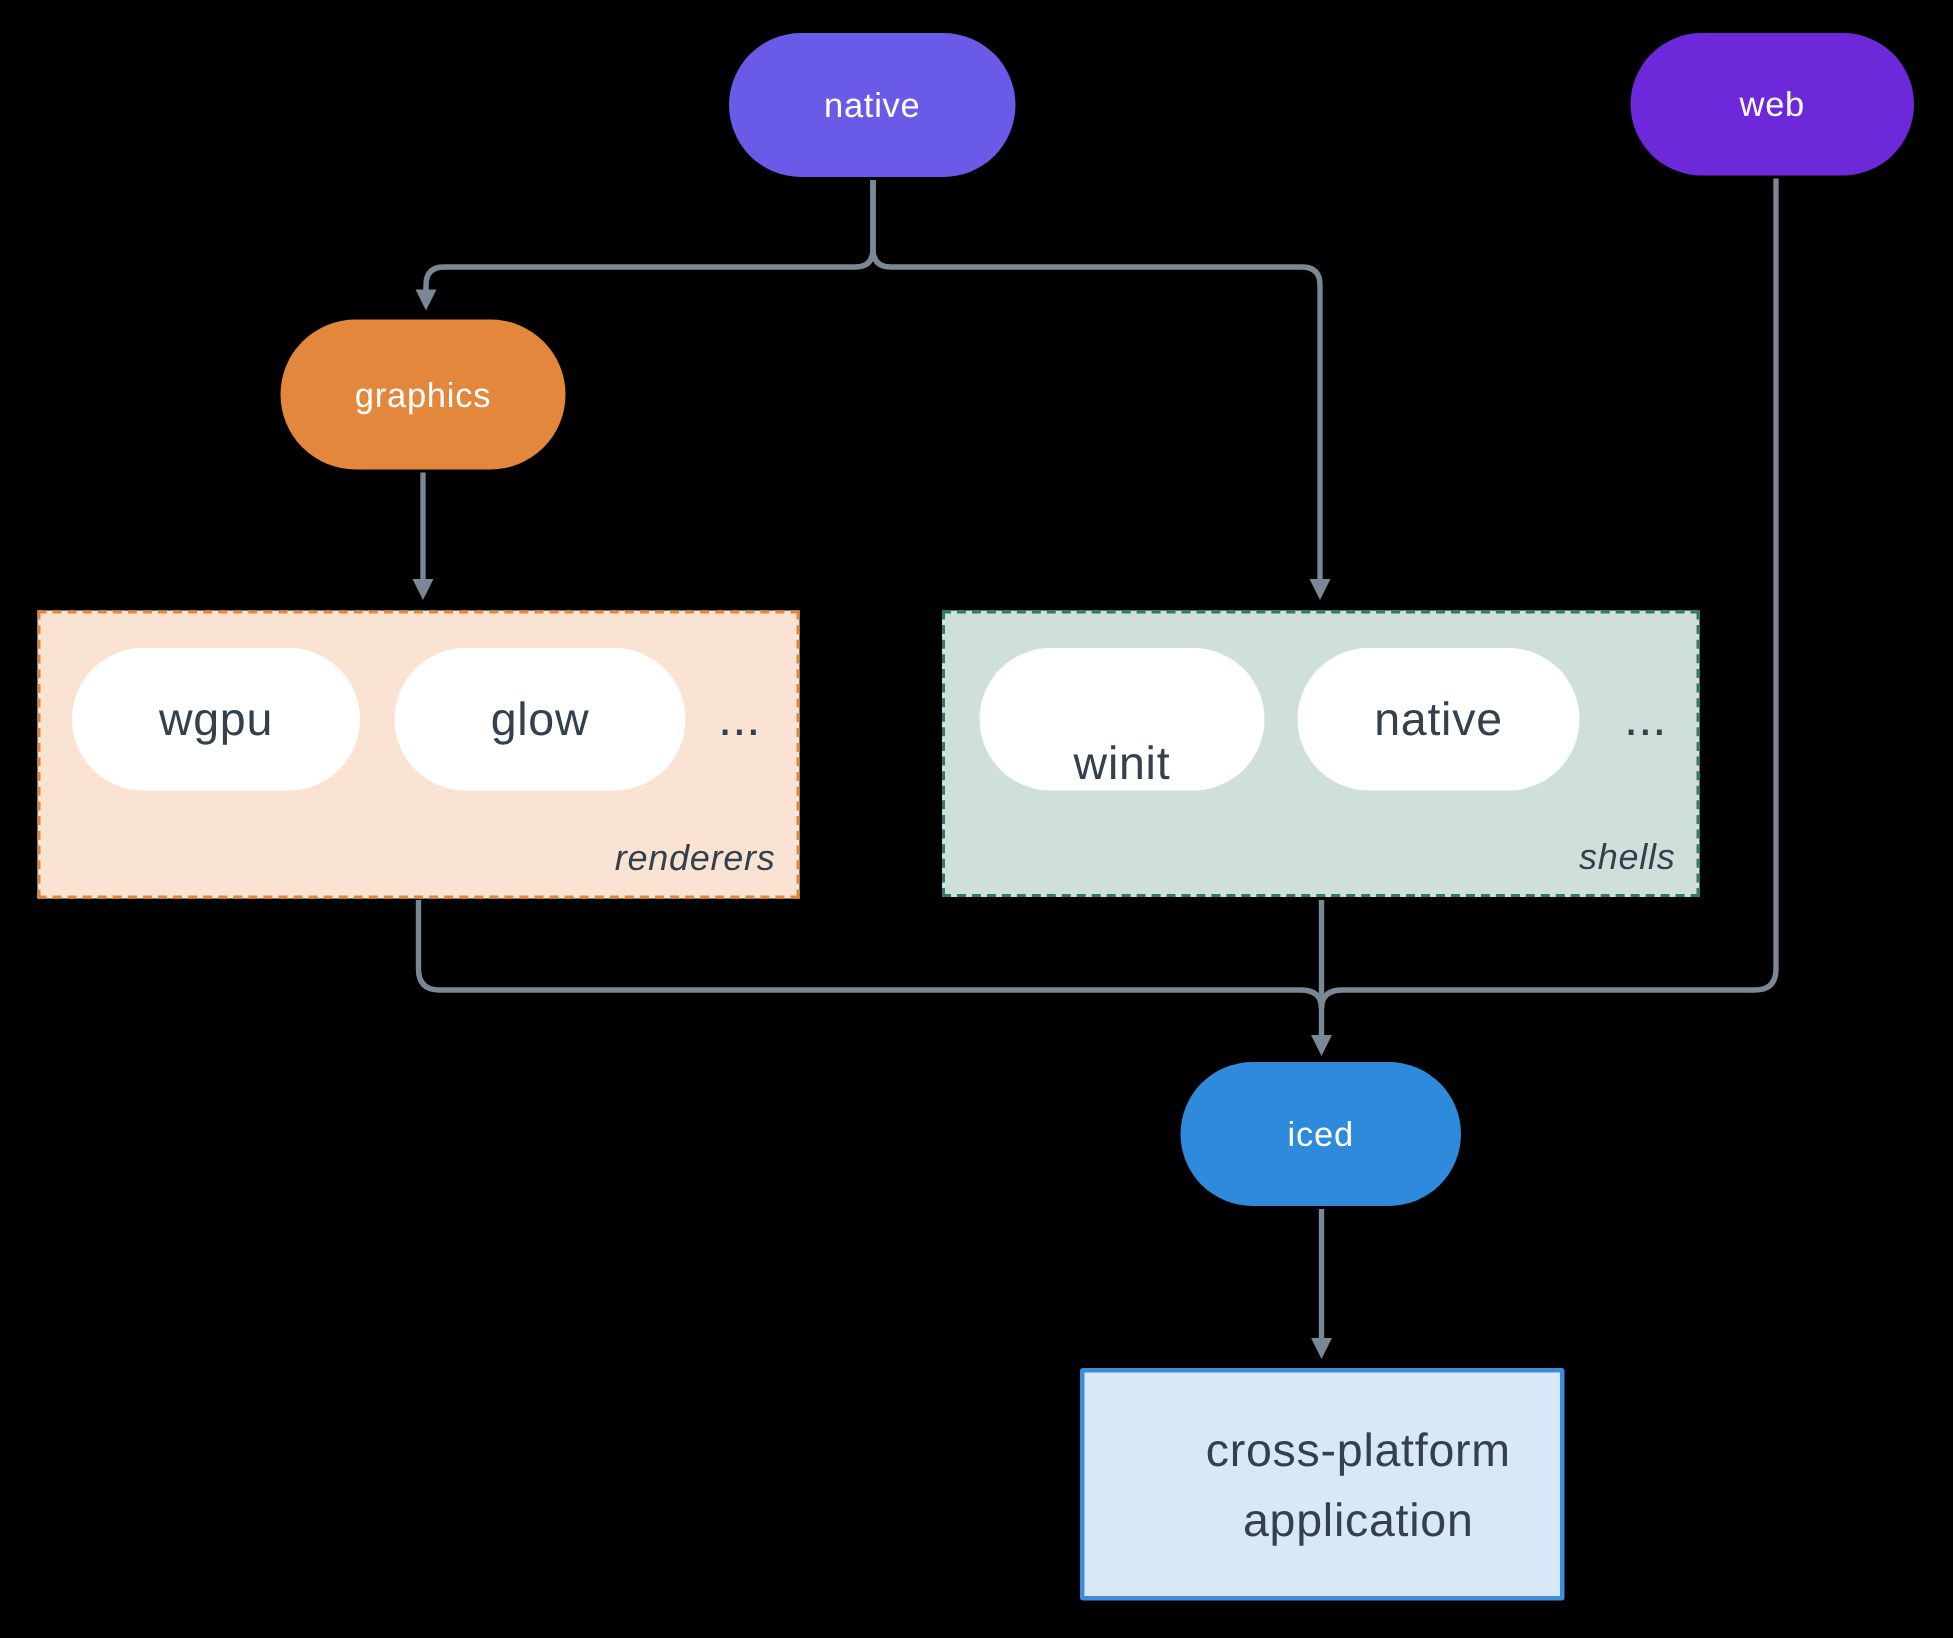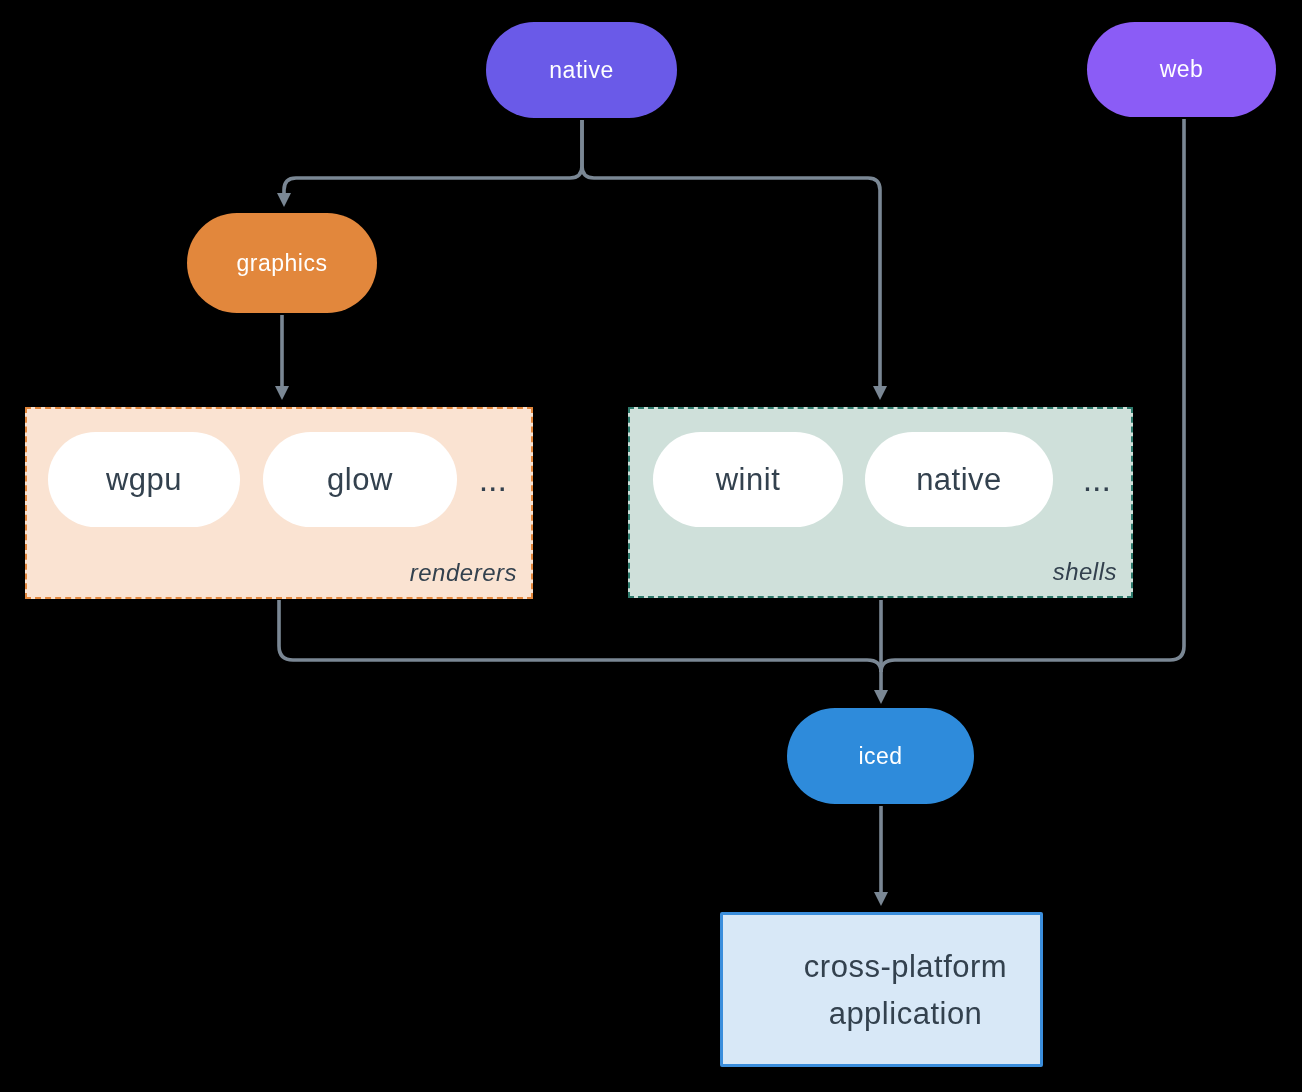--- a/index.html
+++ b/index.html
@@ -9,41 +9,41 @@
   }
   svg.wires { position:absolute; left:0; top:0; width:1302px; height:1092px; }
   svg.wires path { stroke:#7A8794; stroke-width:3.6; fill:none; }
   svg.wires polygon { fill:#7A8794; stroke:none; }
 
   .pill {
     position:absolute; border-radius:999px; display:flex; align-items:center;
     justify-content:center; color:#ffffff; font-size:23px; letter-spacing:.5px;
   }
   #node-native   { left:486px;  top:22px;  width:191px; height:96px;  background:#6A5AE8; }
-  #node-web      { left:1087px; top:22px;  width:189px; height:95px;  background:#8b5cf6; }
+  #node-web      { left:1087px; top:22px;  width:189px; height:95px;  background:#6d28d9; }
   #node-graphics { left:187px;  top:213px; width:190px; height:100px; background:#E2873C; }
   #node-iced     { left:787px;  top:708px; width:187px; height:96px;  background:#2E8BDB;justify-content:center; }
 
   .group { position:absolute; box-sizing:border-box; }
   #group-renderers {
     left:25px; top:407px; width:508px; height:192px;
     background:#FAE3D2; border:2px dashed #E2873C;padding-left:32px;
   }
   #group-shells {
     left:628px; top:407px; width:505px; height:191px;
     background:#CFE0DA; border:2px dashed #2E7A6C;
   }
   .inner-pill {
     position:absolute; top:23px; height:95px; background:#ffffff; border-radius:999px;
     display:flex; align-items:center; justify-content:center;
     color:#33414E; font-size:31px; letter-spacing:.5px;
   }
   #pill-wgpu   { left:21px;  width:192px; }
   #pill-glow   { left:236px; width:194px; }
-  #pill-winit  { left:23px;  width:190px; }
+  #pill-winit  { left:23px;  width:190px;align-items:flex-end; }
   #pill-glutin { left:235px; width:188px; }
   .ellipsis {
     position:absolute; top:23px; height:95px; display:flex; align-items:center;
     color:#33414E; font-size:34px;
   }
   #group-renderers .ellipsis { right:24px; }
   #group-shells .ellipsis { right:20px; }
   .group-label {
     position:absolute; right:14px; bottom:10px; color:#33414E; font-size:24px;
     letter-spacing:.5px;

